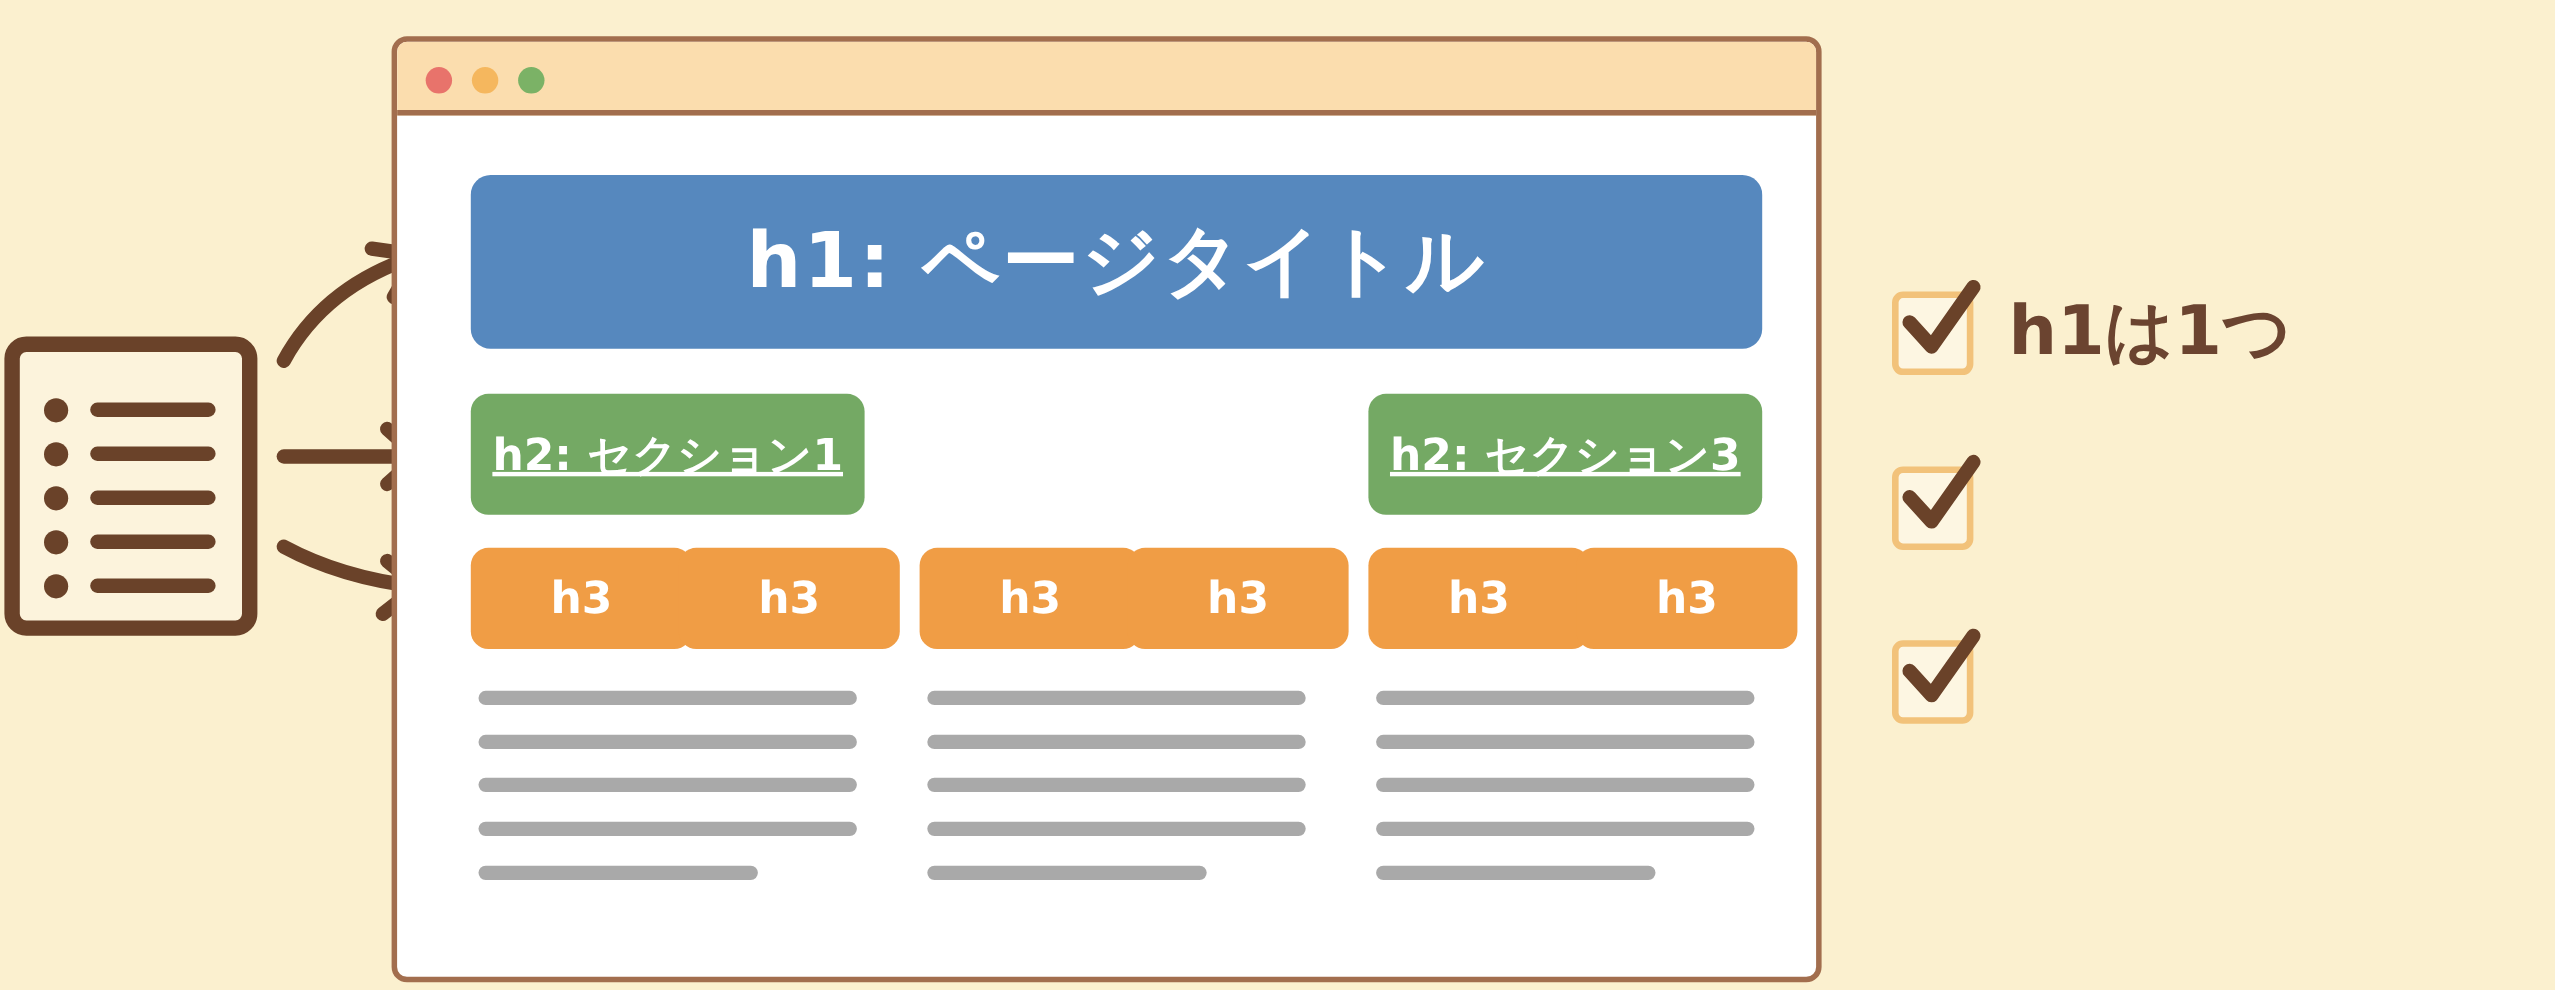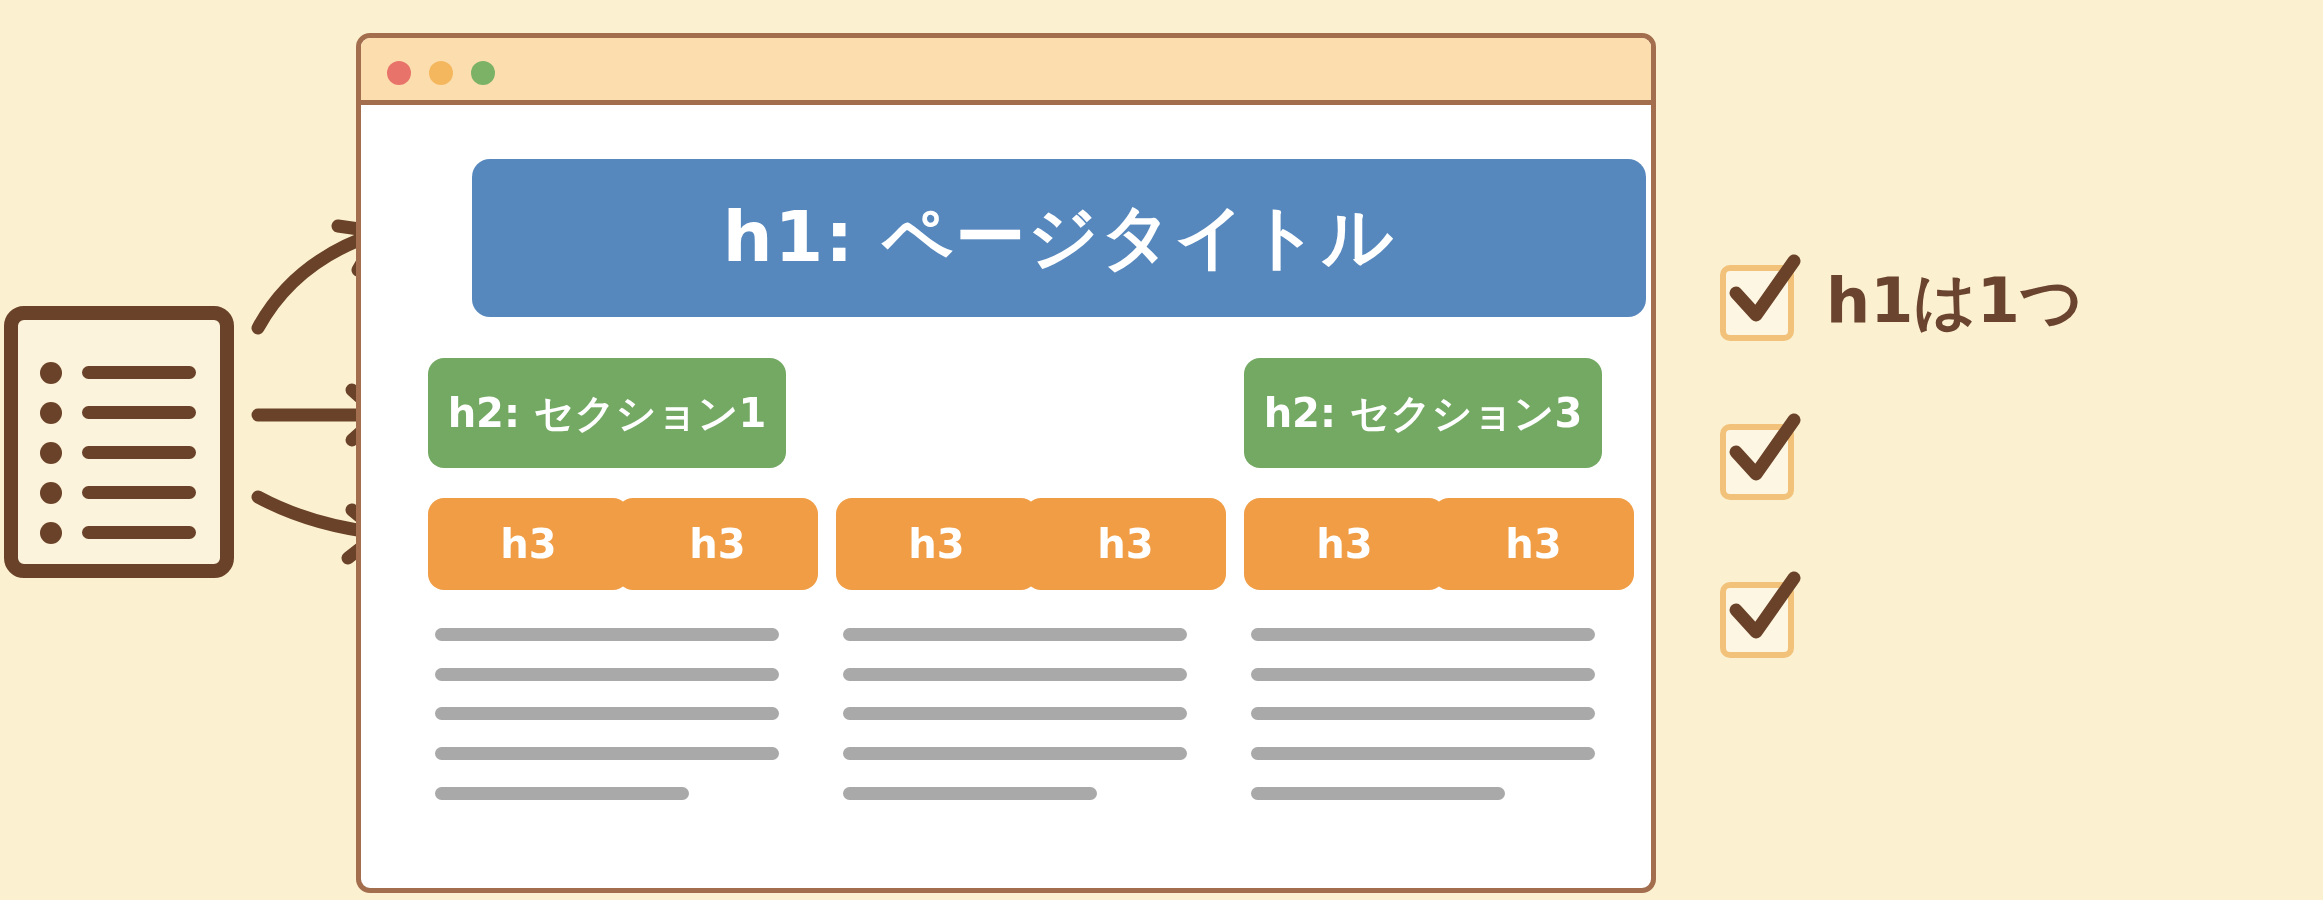--- a/index.html
+++ b/index.html
@@ -37,27 +37,27 @@
   }
   .tb-dot { position: absolute; top: 23px; width: 24px; height: 24px; border-radius: 50%; }
   .tb-dot.red { left: 26px; background: #E8736B; }
   .tb-dot.yellow { left: 68px; background: #F5B75E; }
   .tb-dot.green { left: 110px; background: #7BB266; }
 
   .h1-box {
     position: absolute; left: 67px; top: 121px; width: 1174px; height: 158px;
     background: #5688BE; border-radius: 18px;
     display: flex; align-items: center; justify-content: center;
-    color: #FFFFFF; font-weight: bold; font-size: 70px; letter-spacing: 2px; margin-left: 44px;
+    color: #FFFFFF; font-weight: bold; font-size: 70px; letter-spacing: 2px;
   }
   .h2-box {
     position: absolute; top: 320px; width: 358px; height: 110px;
     background: #74A964; border-radius: 16px;
     display: flex; align-items: center; justify-content: center;
-    color: #FFFFFF; font-weight: bold; font-size: 40px;
+    color: #FFFFFF; font-weight: bold; font-size: 40px; text-decoration: underline;
   }
   .h3-box {
     position: absolute; top: 460px; width: 201px; height: 92px;
     background: #F09D45; border-radius: 16px;
     display: flex; align-items: center; justify-content: center;
     color: #FFFFFF; font-weight: bold; font-size: 40px;
   }
   .txt-line {
     position: absolute; height: 13px; border-radius: 7px; background: #A9A9A9;
   }

